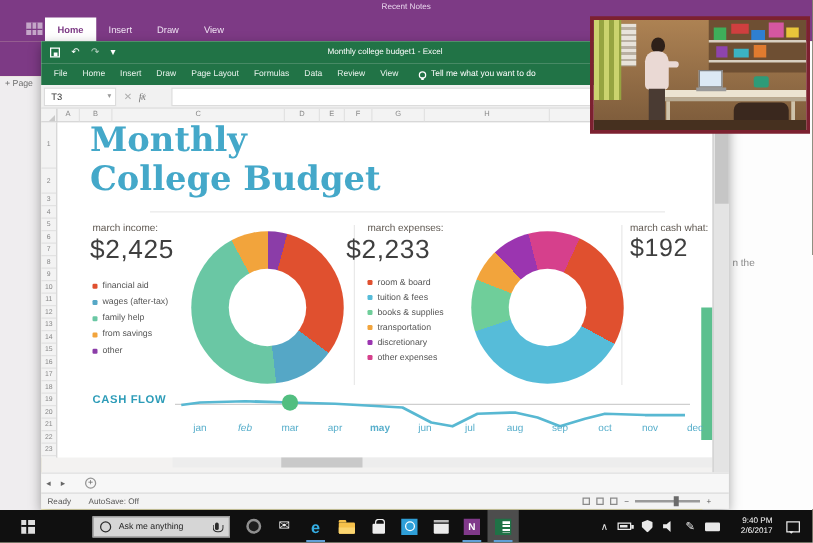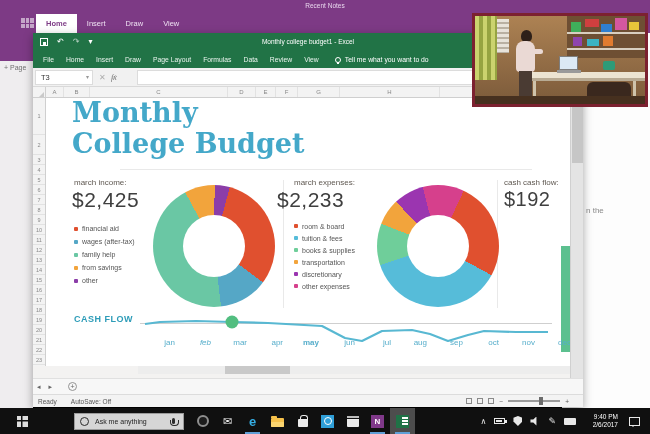--- a/index.html
+++ b/index.html
@@ -1,17 +1,17 @@
 <!DOCTYPE html>
 <html><head>
 <meta charset="utf-8">
 <style>
   *{box-sizing:border-box;margin:0;padding:0}
   html,body{background:#222}
-  .screen{position:relative;width:650px;height:434px;overflow:hidden;background:#000000;
+  .screen{position:relative;width:650px;height:434px;overflow:hidden;background:#fef9c3;
     font-family:"Liberation Sans",sans-serif;-webkit-font-smoothing:antialiased}
   .a{position:absolute}
 
   
   .on-titlebar{left:0;top:0;width:650px;height:33px;background:#7d3a85;z-index:1}
   .on-title{left:0;top:2px;width:650px;text-align:center;font-size:6.5px;color:#e9d7ee}
   .on-tabs{left:36px;top:14px;height:19px;display:flex}
   .on-tab{line-height:19px;padding:0 10px;font-size:7.5px;color:#efe1f3;cursor:default}
   .on-tab.active{background:#fff;color:#7d3a85;font-weight:bold}
   .gridicon{left:21px;top:18px;width:13px;height:10px;background-color:rgba(255,255,255,.55);
@@ -60,21 +60,21 @@
   .vdiv{top:82px;width:1px;height:128px;background:#e9e9e9}
   .card-label{font-size:8px;color:#5f5851}
   .card-total{font-size:21px;font-weight:normal;color:#3f3f3f;letter-spacing:.5px}
   .legend .leg-item{display:flex;align-items:center}
   .legend .bullet{width:4px;height:4px;border-radius:1px;margin-right:4px;flex:none}
   .legend .leg-label{font-size:7px;color:#555;white-space:nowrap}
   .donut{width:122px;height:122px;border-radius:50%;position:absolute}
   .donut .hole{position:absolute;left:30px;top:30px;width:62px;height:62px;border-radius:50%;background:#fff}
   .greenbar{left:515px;top:148px;width:12px;height:106px;background:#5cc08f}
   .flow-label{left:28px;top:216px;font-size:9px;font-weight:bold;color:#2d9cb8;letter-spacing:.5px}
-  .month{top:240px;width:30px;text-align:right;font-size:8px;color:#57aecb}
+  .month{top:240px;width:30px;text-align:center;font-size:8px;color:#57aecb}
 
   .hslider{left:105px;top:333px;width:432px;height:8px;background:#ededed}
   .hslider .thumb{position:absolute;left:87px;top:0;width:65px;height:8px;background:#c9c9c9}
   .vscroll{left:537px;top:54px;width:13px;height:291px;background:#e4e4e4;border-left:1px solid #d0d0d0}
   .vscroll .thumb{position:absolute;left:1px;top:6px;width:11px;height:70px;background:#c6c6c6}
 
   .tabsrow{left:0;top:345px;width:550px;height:16px;background:#f7f7f7;border-top:1px solid #e0e0e0;display:flex;align-items:center}
   .tabnav{font-size:7px;color:#666;padding:0 4px}
   .sheettab{font-size:7.5px;font-weight:bold;color:#1e7145;border-bottom:2px solid #1e7145;padding:0 5px;margin-left:6px;line-height:12px}
   .newsheet{width:9px;height:9px;border:1px solid #949494;border-radius:50%;color:#666;font-size:7px;line-height:7px;
@@ -310,21 +310,21 @@
           </div>
           <div class="leg-item" style="height: 12px;">
             <span class="bullet" style="background: rgb(214, 64, 140);"></span>
             <span class="leg-label">other expenses</span>
           </div>
         </div>
       <div class="a donut" id="donut-1" style="left: 331px; top: 87px; background: conic-gradient(from 25deg, rgb(224, 80, 47) 0%, rgb(224, 80, 47) 26%, rgb(86, 188, 217) 26%, rgb(86, 188, 217) 63%, rgb(111, 206, 154) 63%, rgb(111, 206, 154) 74%, rgb(242, 164, 60) 74%, rgb(242, 164, 60) 81%, rgb(155, 53, 176) 81%, rgb(155, 53, 176) 89%, rgb(214, 64, 140) 89%, rgb(214, 64, 140) 100%);">
         <div class="hole"></div>
       </div>
 
-      <div class="a card-label" style="left:458px;top:80px;white-space:nowrap">cash cash flow:</div>
+      <div class="a card-label" style="left:458px;top:80px;white-space:nowrap">march cash what:</div>
       <div class="a card-total" style="left:458px;top:90px;font-size:20px">$192</div>
       <div class="a greenbar"></div>
 
       <div class="a flow-label">CASH FLOW</div>
       <svg class="a" id="flow-svg" style="left:90px;top:208px" width="422" height="40" viewBox="0 0 422 40">
           <line x1="4" x2="416" y1="17.5" y2="17.5" stroke="#CFCFCF" stroke-width="1"></line>
           <polyline points="9,18 24,16 60,15 96,16 132,17 168,19 186,20 209,32 226,35 246,25 276,24 294,28 312,35 332,29 348,25 380,26 412,26" fill="none" stroke="#58B8D2" stroke-width="2.2" stroke-linejoin="round"></polyline>
           <circle cx="96" cy="16" r="6.5" fill="#52BE80"></circle>
         </svg>
       <div id="months">

